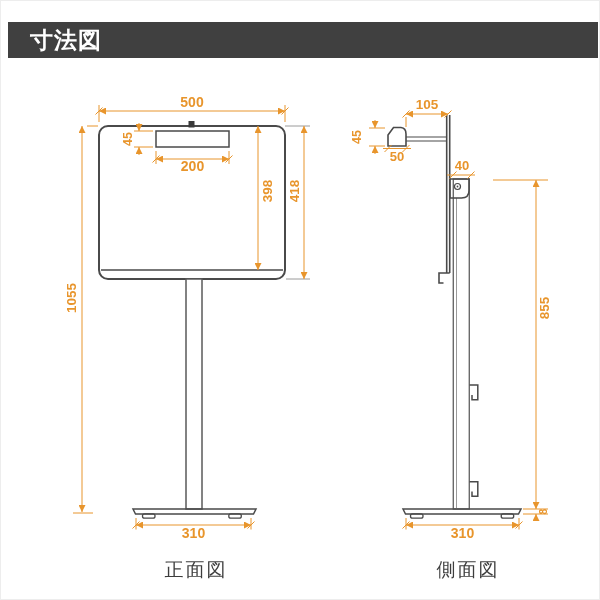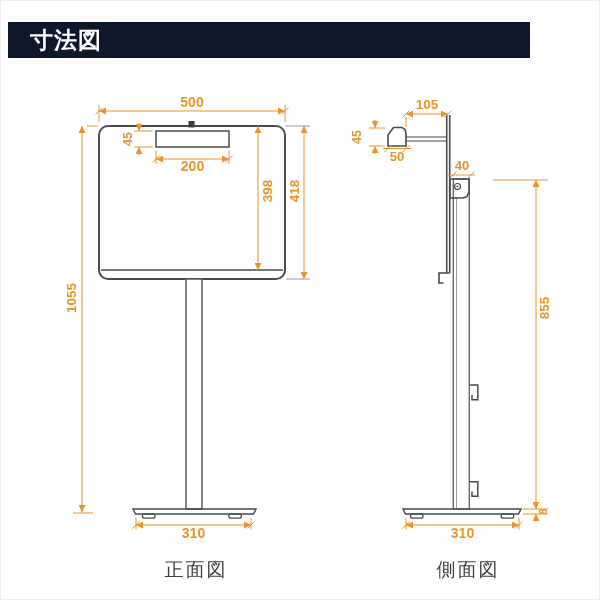--- a/index.html
+++ b/index.html
@@ -2,22 +2,22 @@
 <html><head>
 <meta charset="utf-8">
 <style>
   html,body{margin:0;padding:0;background:#fff;}
   #stage{
     position:relative;width:600px;height:600px;background:#ffffff;
     font-family:"Liberation Sans","DejaVu Sans",sans-serif;
     box-sizing:border-box;border:1px solid #ededed;overflow:hidden;
   }
   .header-bar{
-    position:absolute;left:7px;top:21px;width:522px;height:36px;
-    background:#0f172a;display:flex;align-items:center;
+    position:absolute;left:7px;top:21px;width:590px;height:36px;
+    background:#404040;display:flex;align-items:center;
   }
   .header-bar .title{
     color:#ffffff;font-size:23px;font-weight:bold;margin-left:22px;letter-spacing:1px;
   }
   svg{position:absolute;left:0;top:0;}
   .dimtxt{fill:#E8952C;font-weight:bold;font-family:"Liberation Sans","DejaVu Sans",sans-serif;}
   .viewlabel{fill:#3d3d3d;font-size:19px;letter-spacing:2px;font-family:"Liberation Sans","DejaVu Sans",sans-serif;}
   .dline{stroke:#E8952C;stroke-width:1;fill:none;}
   .tick{stroke:#E8952C;stroke-width:1;fill:none;}
   .dark{stroke:#4a4a4a;fill:none;}

